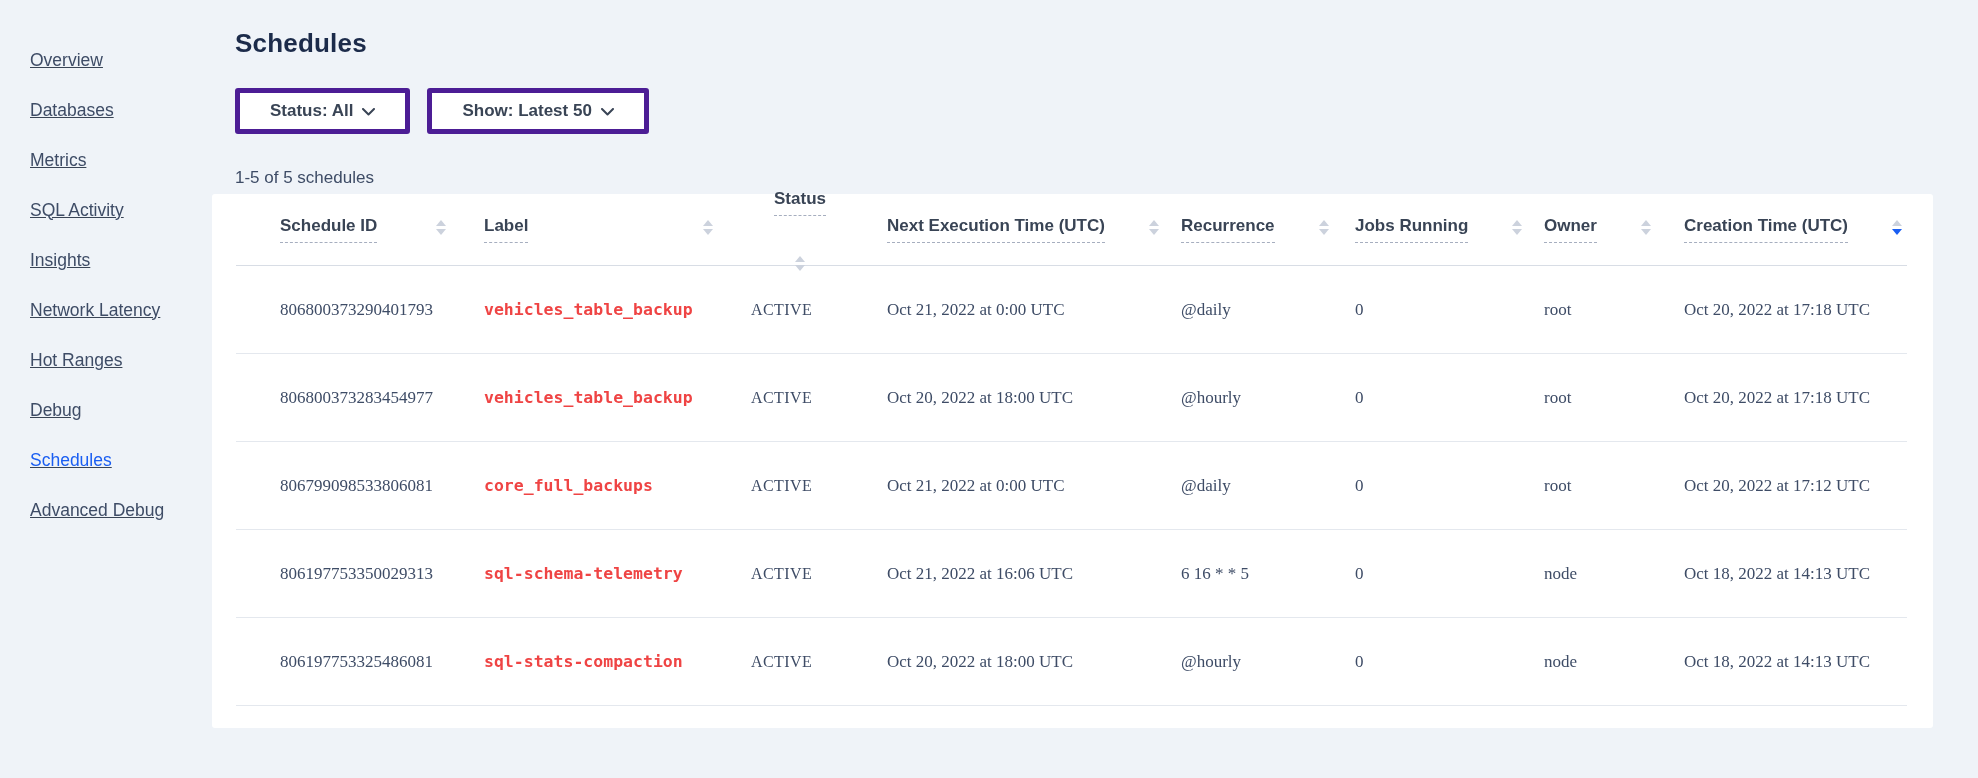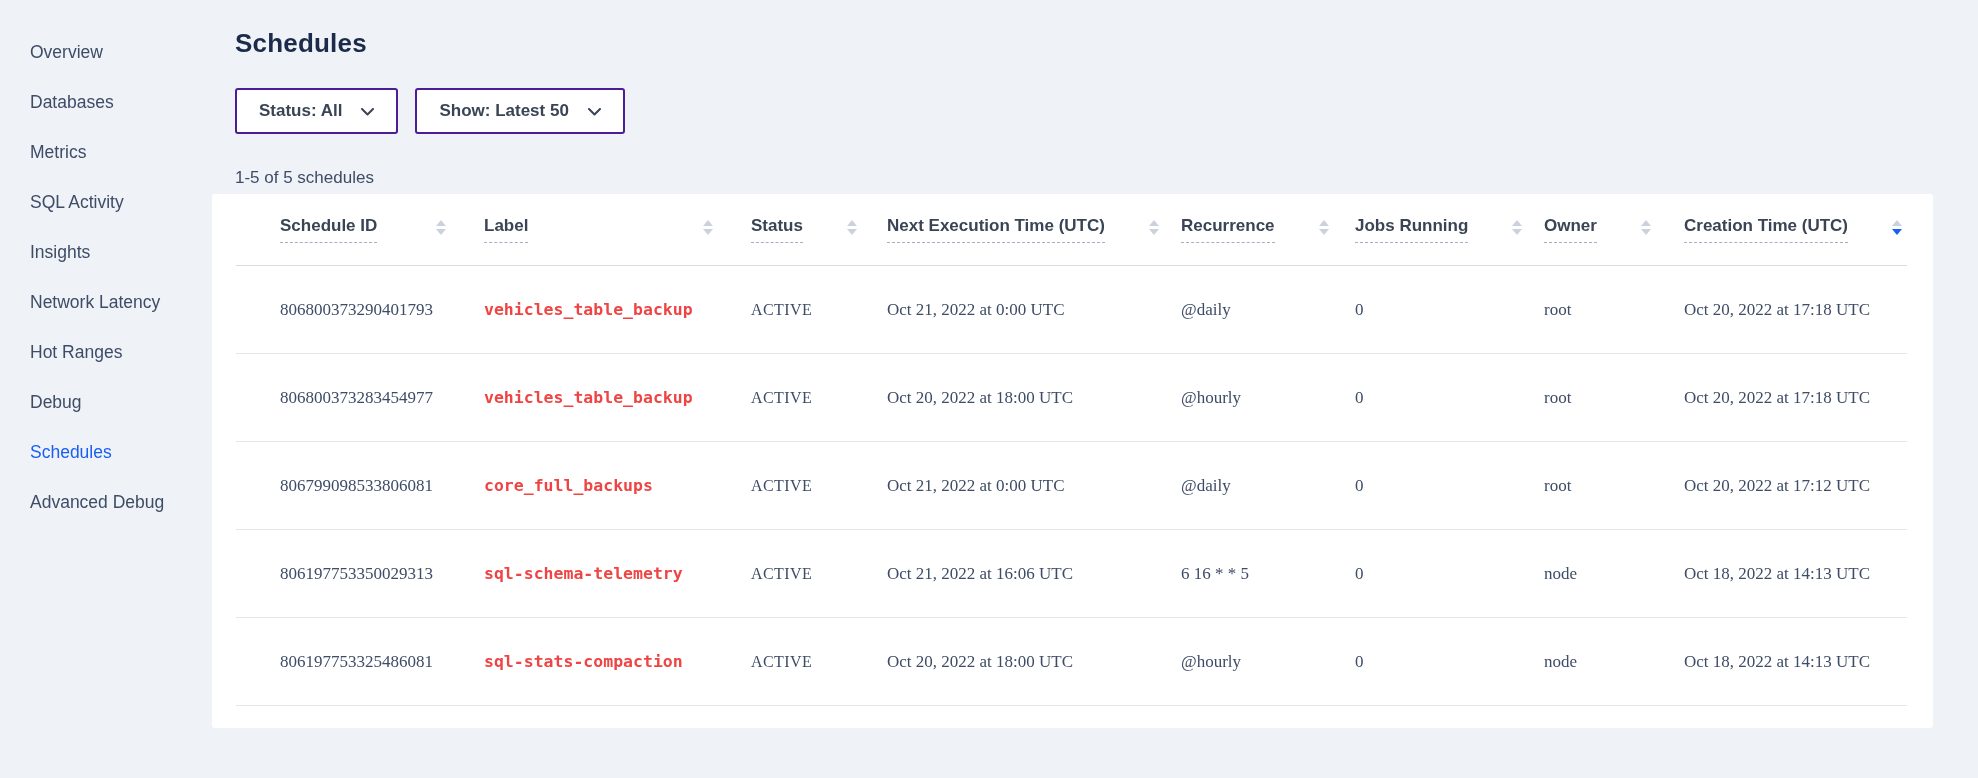--- a/index.html
+++ b/index.html
@@ -8,40 +8,41 @@
     font-family: "Liberation Sans", sans-serif;
     background: #eff3f8;
     color: #394455;
     overflow: hidden;
   }
   .page { position: relative; width: 1978px; height: 778px; }
 
   
   .sidebar {
     position: absolute; left: 0; top: 0; width: 212px; height: 778px;
-    padding-top: 27px;
+    padding-top: 35px;
+    text-decoration: underline;
   }
   .nav-item {
     height: 50px; display: flex; align-items: center;
     padding-left: 30px; font-size: 17.5px; color: #3e4c66;
     cursor: pointer; white-space: nowrap;
   }
   .nav-item.active { color: #1a5ef2; }
 
   
   .main { position: absolute; left: 212px; top: 0; width: 1721px; }
   .page-title {
     margin: 28px 0 0 23px;
     font-size: 26px; font-weight: 700; color: #1c2b4a; letter-spacing: .2px;
   }
   .filters { display: flex; gap: 17px; margin: 29px 0 0 23px; }
   .filter-btn {
-    height: 46px; padding: 0 22px;
-    display: flex; align-items: center; gap: 19px;
-    background: #ffffff; border: 2px solid #4c1d95; border-radius: 3px;
+    height: 46px; padding: 0 30px;
+    display: flex; align-items: center; gap: 9px;
+    background: #ffffff; border: 5px solid #4c1d95; border-radius: 3px;
     font-family: "Liberation Sans", sans-serif;
     font-size: 17px; font-weight: 700; color: #394455; cursor: pointer;
   }
   .results-count { margin: 34px 0 6px 23px; font-size: 17px; color: #3e4c66; }
 
   
   .card {
     background: #ffffff; border-radius: 3px;
     margin-top: 0; padding: 0 26px 22px 24px;
     width: 1721px;
@@ -62,21 +63,21 @@
   .tri-down { width:0; height:0; border-left:5px solid transparent; border-right:5px solid transparent; border-top:6px solid #ccd2dd; }
   .sort.desc .tri-down { border-top-color: #1a5ef2; }
 
   .tr {
     display: flex; align-items: center; height: 88px;
     border-bottom: 1px solid #e4e8ee;
     font-size: 17px; color: #3e4c66;
   }
   .c0 { width: 248px; padding-left: 44px; }
   .c1 { width: 267px; }
-  .c2 { width: 136px; }
+  .c2 { width: 136px; flex-direction: column; }
   .c3 { width: 294px; }
   .c4 { width: 174px; }
   .c5 { width: 189px; }
   .c6 { width: 140px; }
   .c7 { width: 223px; }
   .td { white-space: nowrap; overflow: hidden; font-family: Liberation Serif, serif; }
   .td.mono {
     font-family: "DejaVu Sans Mono", monospace;
     font-weight: 700; font-size: 16.5px; color: #ef4444;
   }

